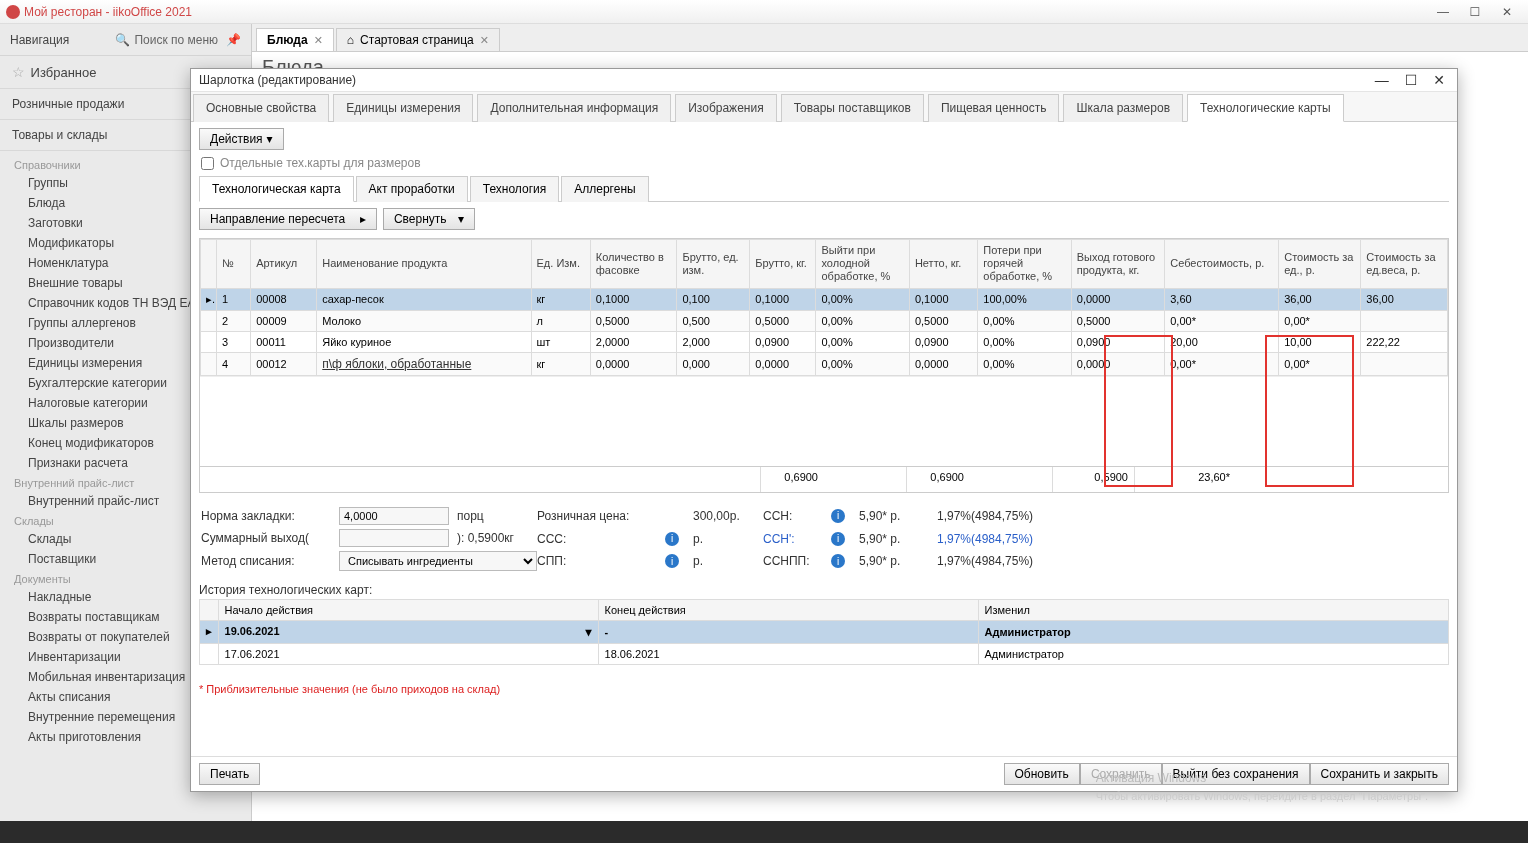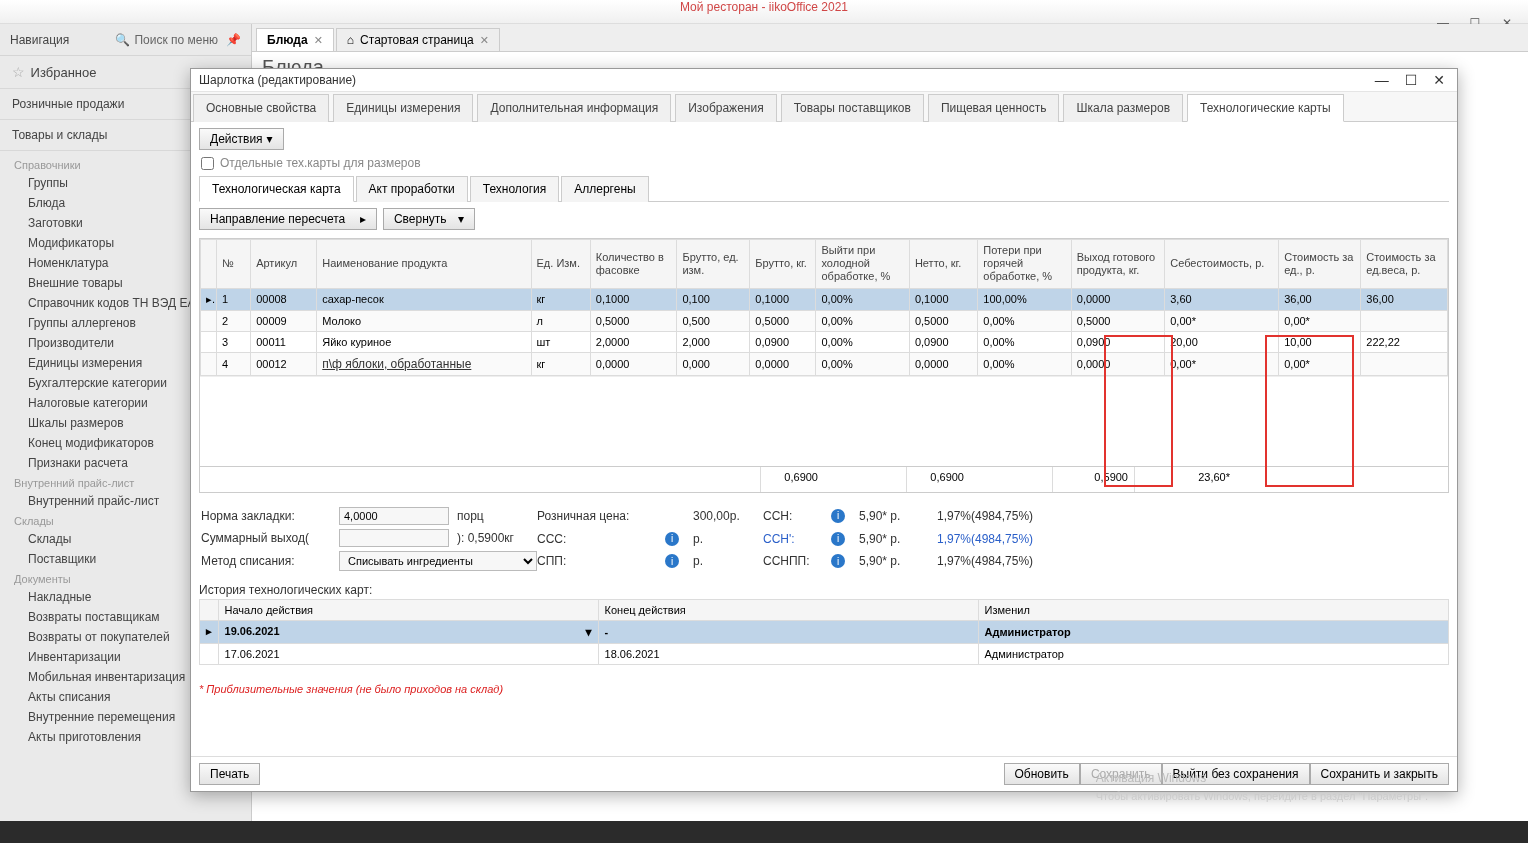--- a/index.html
+++ b/index.html
@@ -1,19 +1,19 @@
 <!DOCTYPE html>
 <html><head>
 <meta charset="utf-8">
 <style>
 * { box-sizing: border-box; margin: 0; padding: 0; font-family: "Segoe UI", Tahoma, sans-serif; font-size: 12px; }
 body { background: #f5f5f5; width: 1528px; height: 843px; overflow: hidden; position: relative; }
 
 
-.titlebar { height: 24px; background: linear-gradient(#fff,#f0f0f0); display: flex; align-items: center; padding: 0 6px; color: #d04646; font-size: 12px; border-bottom:1px solid #ddd;flex-direction:column;}
+.titlebar { height: 24px; background: linear-gradient(#fff,#f0f0f0); display: flex; align-items: center; padding: 0 6px; color: #d04646; font-size: 12px; border-bottom:1px solid #ddd;}
 .titlebar .title-icon { width: 14px; height: 14px; background:#d04646; border-radius:50%; margin-right:4px;}
 .win-controls { margin-left:auto; display:flex; gap:2px;}
 .win-btn { width: 30px; height: 18px; display:flex; align-items:center; justify-content:center; color:#555; cursor:pointer;}
 
 .main-wrap { display:flex; height: calc(100% - 24px - 22px); }
 
 
 .nav { width: 252px; background:#eaeaea; border-right:1px solid #ccc; display:flex; flex-direction:column; }
 .nav-head { display:flex; align-items:center; height:32px; border-bottom:1px solid #d5d5d5; padding:0 10px; color:#444; }
 .nav-head .search { margin-left:auto; font-size:11px; color:#666; display:flex; align-items:center; gap:4px;}
@@ -76,21 +76,21 @@
 .statblock { display:grid; grid-template-columns:60px 20px 70px 160px; gap:4px 8px; align-items:center;}
 .info-icon { width:14px; height:14px; border-radius:50%; background:#2a77c9; color:#fff; font-size:10px; display:flex; align-items:center; justify-content:center;}
 .blue-link { color:#2a5fc9;}
 
 .hist-label { margin-top:8px; font-size:12px; color:#333;}
 .hist-grid { width:100%; border-collapse:collapse; margin-top:2px;}
 .hist-grid th, .hist-grid td { border:1px solid #dcdcdc; padding:4px 6px; font-size:11px; text-align:left;}
 .hist-grid th { background:#f5f5f5; font-weight:normal;}
 .hist-grid tr.sel td { background:#bfd4e8; font-weight:bold;}
 
-.note { color:#d22; font-size:11px; margin-top:18px;font-style:italic;}
+.note { color:#d22; font-size:11px; margin-top:18px;}
 
 .dlg-footer { border-top:1px solid #ddd; padding:6px 8px; display:flex; align-items:center; gap:6px;}
 .dlg-footer .right { margin-left:auto; display:flex; gap:0;}
 
 .statusbar { height:22px; background:#2b2b2b; color:#ddd; font-size:11px; display:flex; align-items:center; padding:0 8px; position:absolute; bottom:0; left:0; right:0;}
 .watermark { position:absolute; right:100px; bottom:40px; color:#bbb; font-size:18px; z-index:20; pointer-events:none; text-align:left; line-height:1.3;}
 .watermark small { font-size:11px; display:block; color:#ccc;}
 </style>
 </head>
 <body>

